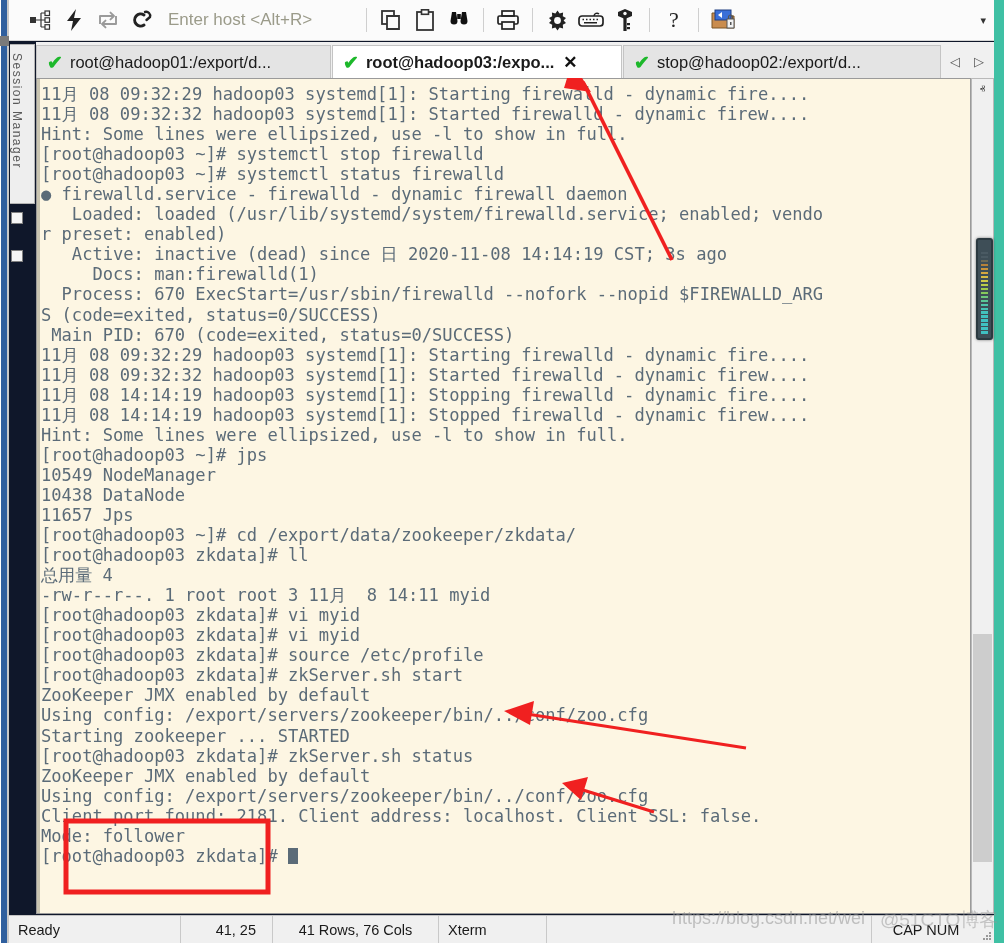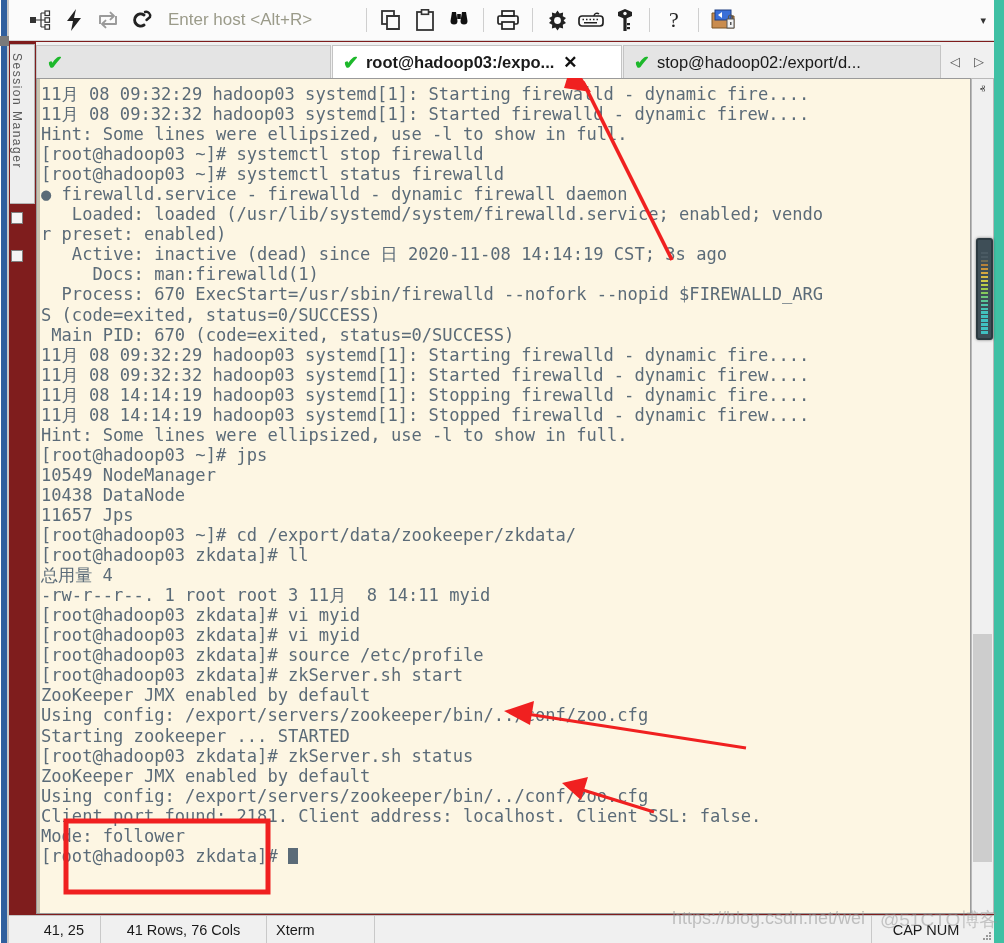--- a/index.html
+++ b/index.html
@@ -7,21 +7,21 @@
     width: 1004px; height: 943px;
     overflow: hidden;
     background: #f0f0f0;
     font-family: "Liberation Sans", sans-serif;
   }
 
   
   #app {
     position: relative;
     width: 1004px; height: 943px;
-    background: #7f1d1d;
+    background: #0f172a;
   }
 
   
   #left-edge {
     position: absolute; left: 0; top: 0;
     width: 9px; height: 943px;
     background: linear-gradient(to right,#ffffff 0 1px,#2f5f9e 1px 7px,#c8c8c8 7px 9px);
   }
   #left-edge-notch {
     position: absolute; left: 0px; top: 36px;
@@ -394,20 +394,21 @@
   <div id="session-manager">
     <span>Session Manager</span>
   </div>
   <div id="sm-arrow"></div>
   <div id="sm-arrow2"></div>
 
   <div id="tabbar">
 
     <div class="tab" id="tab0">
       <span class="check">✔</span>
+      <span>root@hadoop01:/export/d...</span>
     </div>
 
     <div class="tab active" id="tab1">
       <span class="check">✔</span>
       <span>root@hadoop03:/expo...</span>
       <span class="closex">✕</span>
     </div>
 
     <div class="tab" id="tab2">
       <span class="check">✔</span>
@@ -451,20 +452,21 @@
       <div class="gauge-seg" style="background: rgb(70, 195, 182);"></div>
       <div class="gauge-seg" style="background: rgb(66, 194, 189);"></div>
       <div class="gauge-seg" style="background: rgb(64, 193, 192);"></div>
       <div class="gauge-seg" style="background: rgb(63, 192, 194);"></div>
       <div class="gauge-seg" style="background: rgb(63, 192, 194);"></div>
       <div class="gauge-seg" style="background: rgb(63, 192, 194);"></div>
       <div class="gauge-seg" style="background: rgb(63, 192, 194);"></div>
     </div>
 
   <div id="statusbar">
+    <div class="sb-cell" id="sb-ready">Ready</div>
     <div class="sb-cell" id="sb-coords">41, 25</div>
     <div class="sb-cell" id="sb-dims">41 Rows, 76 Cols</div>
     <div class="sb-cell" id="sb-emul">Xterm</div>
     <div class="sb-cell" id="sb-spacer"></div>
     <div class="sb-cell" id="sb-caps">CAP NUM</div>
     <div id="sb-grip">
       <svg width="10" height="10" viewBox="0 0 10 10">
         <g fill="#999">
           <rect x="7" y="7" width="2" height="2"></rect>
           <rect x="4" y="7" width="2" height="2"></rect>

